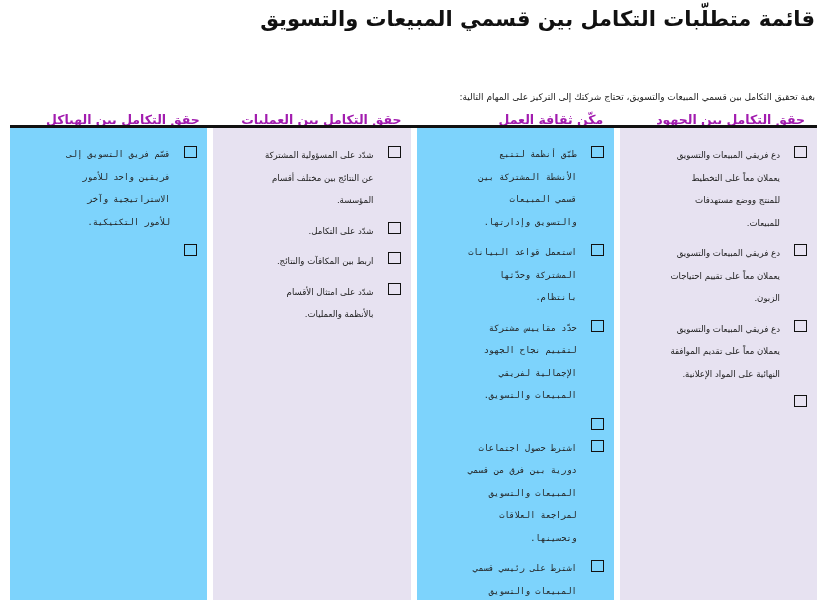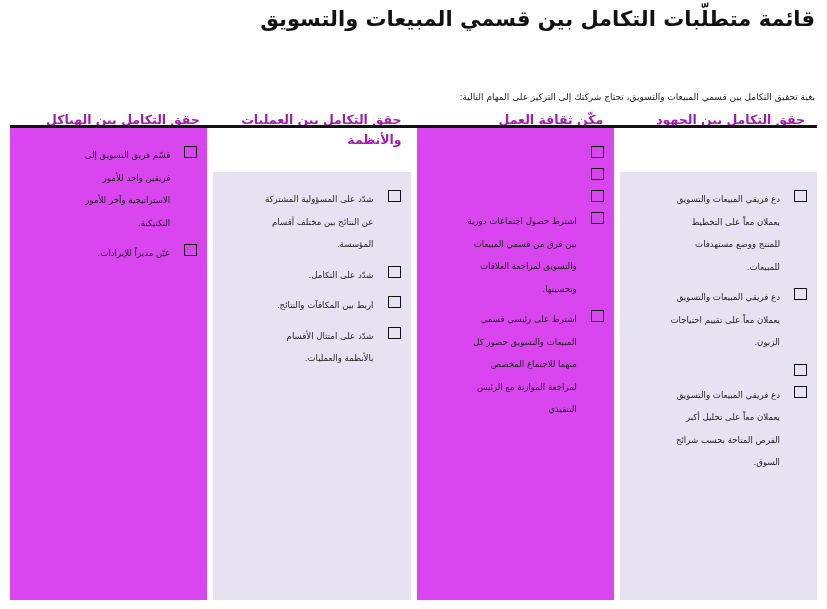--- a/index.html
+++ b/index.html
@@ -31,22 +31,22 @@
     }
     .rule {
       position: absolute; top: 125px; left: 10px; width: 807px; height: 3px;
       background: #111;
     }
     .columns {
       position: absolute; top: 128px; left: 10px; width: 807px; height: 472px;
       display: flex; flex-direction: row; gap: 6px;
     }
     .col { flex: 1; padding: 16px 10px 0 10px; }
-    .col.light { background: #e7e2f1; margin-top: 44px; }
-    .col.dark { background: #d946ef; }
+    .col.light { background: #e7e2f1; }
+    .col.dark { background: #7dd3fc; font-family: Liberation Mono, monospace; }
     .item {
       display: flex; flex-direction: row; align-items: flex-start;
       margin-bottom: 8px;
     }
     .checkbox {
       flex: 0 0 auto; width: 13px; height: 12px;
       border: 1.3px solid #111; background: transparent;
       margin-top: 2px; margin-left: 14px; margin-right: 0;
     }
     .item-text {
@@ -76,33 +76,39 @@
       <div class="item">
         <span class="checkbox"></span>
         <span class="item-text">دع فريقي المبيعات والتسويق يعملان معاً على التخطيط للمنتج ووضع مستهدفات للمبيعات.</span>
       </div>
       <div class="item">
         <span class="checkbox"></span>
         <span class="item-text">دع فريقي المبيعات والتسويق يعملان معاً على تقييم احتياجات الزبون.</span>
       </div>
       <div class="item">
         <span class="checkbox"></span>
+        <span class="item-text">دع فريقي المبيعات والتسويق يعملان معاً على تقديم الموافقة النهائية على المواد الإعلانية.</span>
       </div>
       <div class="item">
         <span class="checkbox"></span>
-        <span class="item-text">دع فريقي المبيعات والتسويق يعملان معاً على تحليل أكبر الفرص المتاحة بحسب شرائح السوق.</span>
       </div>
     </div>
 
     <div class="col dark">
       <div class="item">
         <span class="checkbox"></span>
+        <span class="item-text">طبّق أنظمة لتتبع الأنشطة المشتركة بين قسمي المبيعات والتسويق وإدارتها.</span>
       </div>
       <div class="item">
         <span class="checkbox"></span>
+        <span class="item-text">استعمل قواعد البيانات المشتركة وحدّثها بانتظام.</span>
+      </div>
+      <div class="item">
+        <span class="checkbox"></span>
+        <span class="item-text">حدّد مقاييس مشتركة لتقييم نجاح الجهود الإجمالية لفريقي المبيعات والتسويق.</span>
       </div>
       <div class="item">
         <span class="checkbox"></span>
       </div>
       <div class="item">
         <span class="checkbox"></span>
         <span class="item-text">اشترط حصول اجتماعات دورية بين فرق من قسمي المبيعات والتسويق لمراجعة العلاقات وتحسينها.</span>
       </div>
       <div class="item">
         <span class="checkbox"></span>
@@ -129,17 +135,16 @@
       </div>
     </div>
 
     <div class="col dark">
       <div class="item">
         <span class="checkbox"></span>
         <span class="item-text">قسّم فريق التسويق إلى فريقين واحد للأمور الاستراتيجية وآخر للأمور التكتيكية.</span>
       </div>
       <div class="item">
         <span class="checkbox"></span>
-        <span class="item-text">عيّن مديراً للإيرادات.</span>
       </div>
     </div>
   </div>
 </div>
 
 </body></html>

